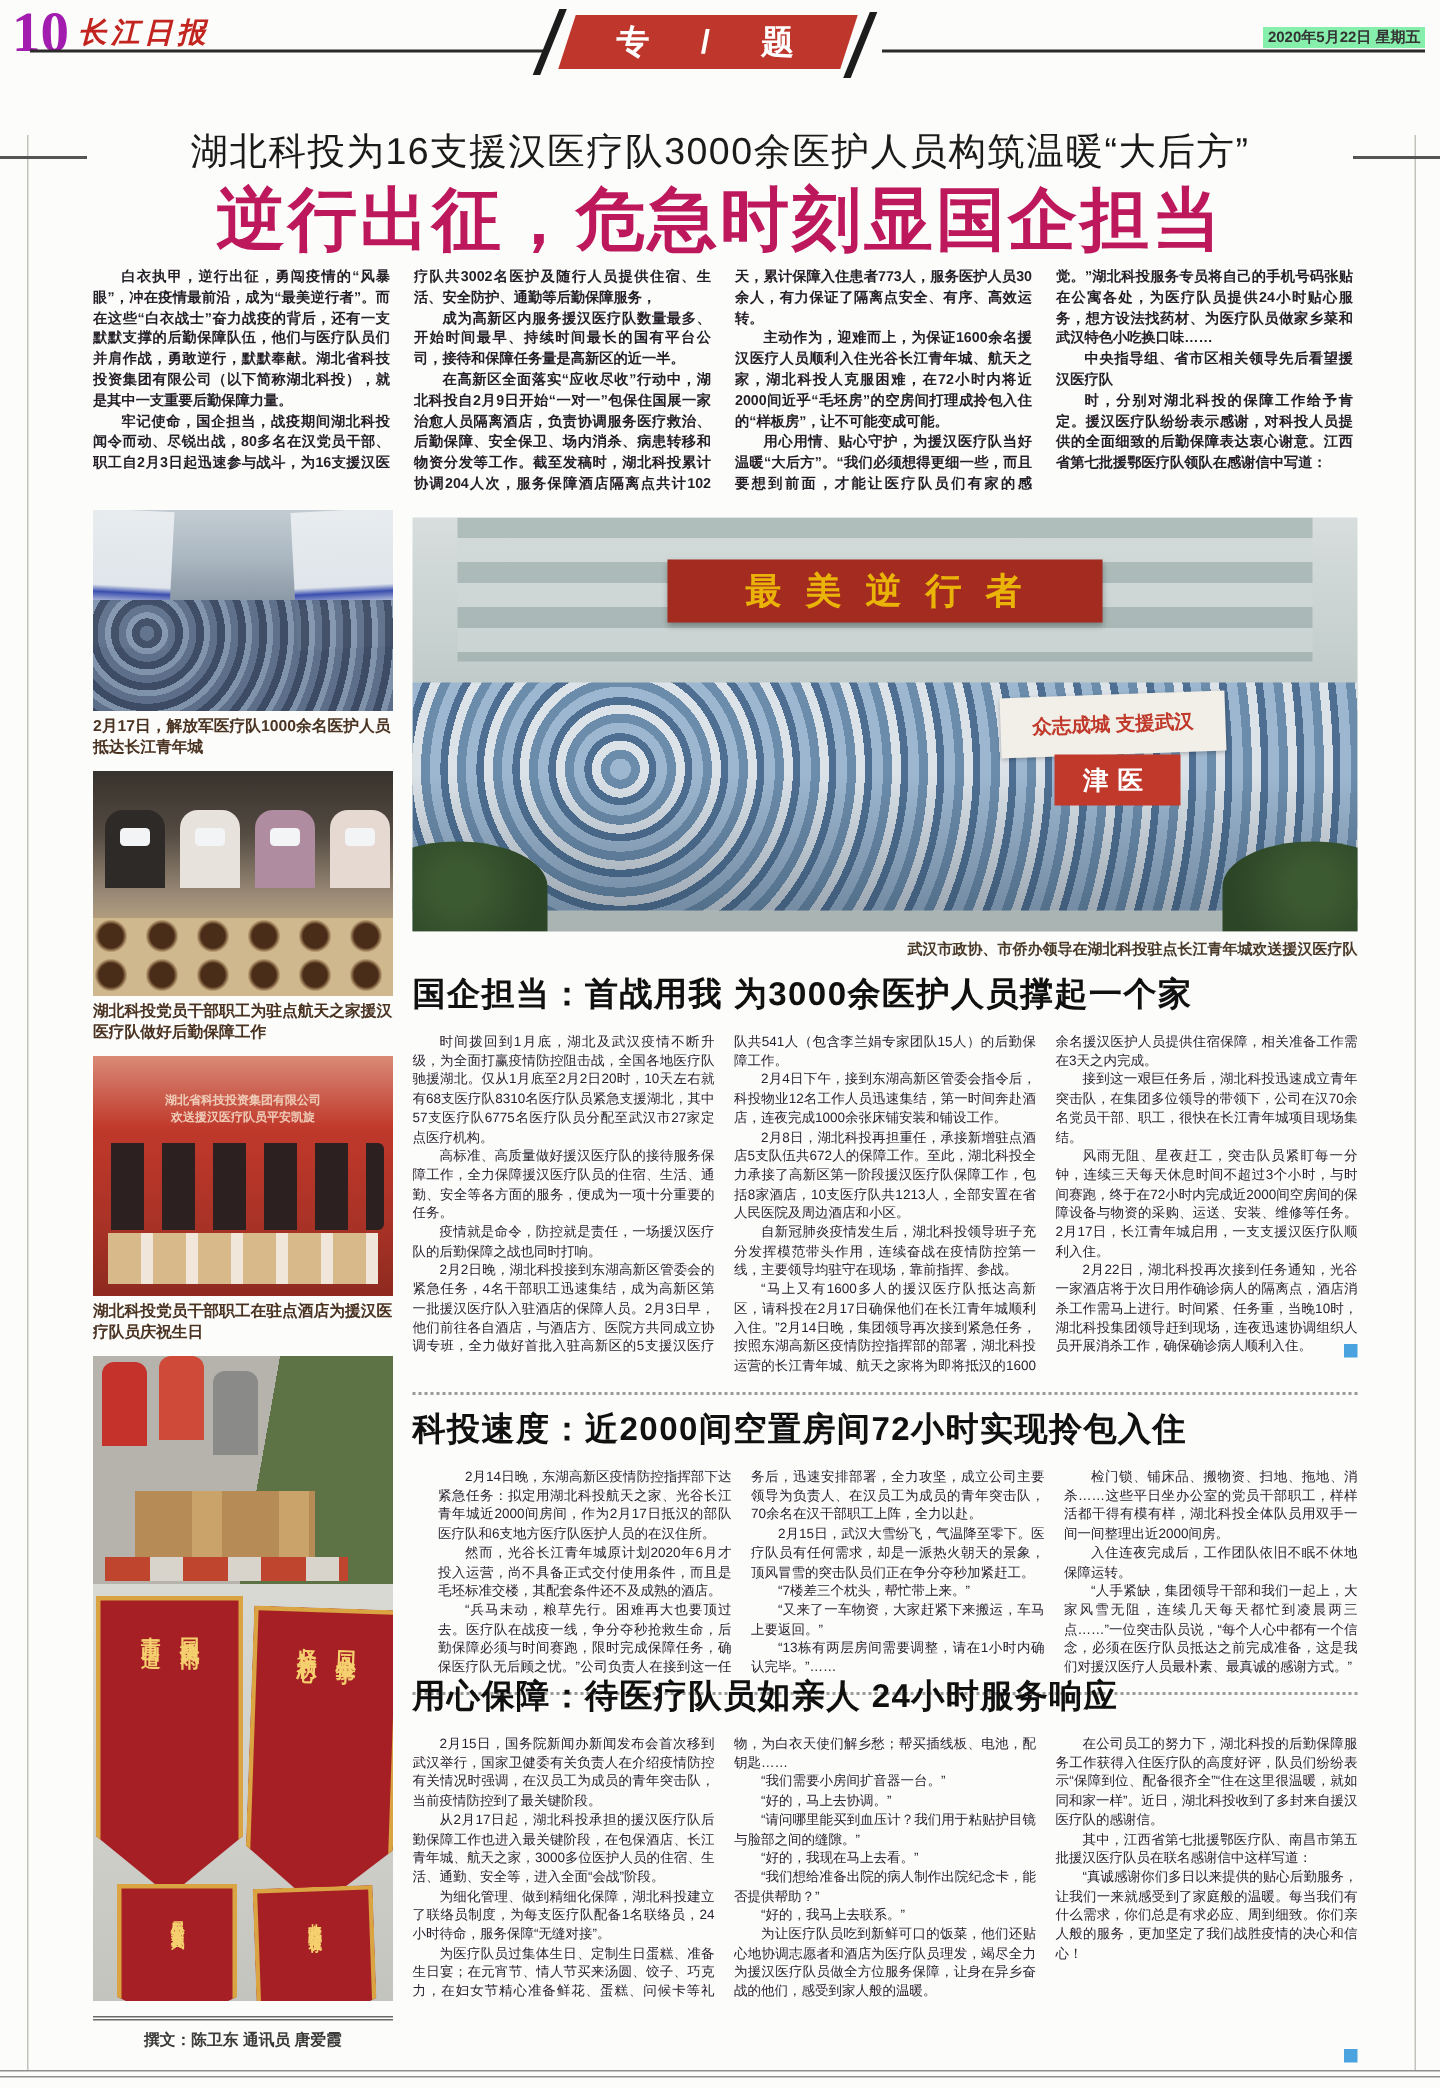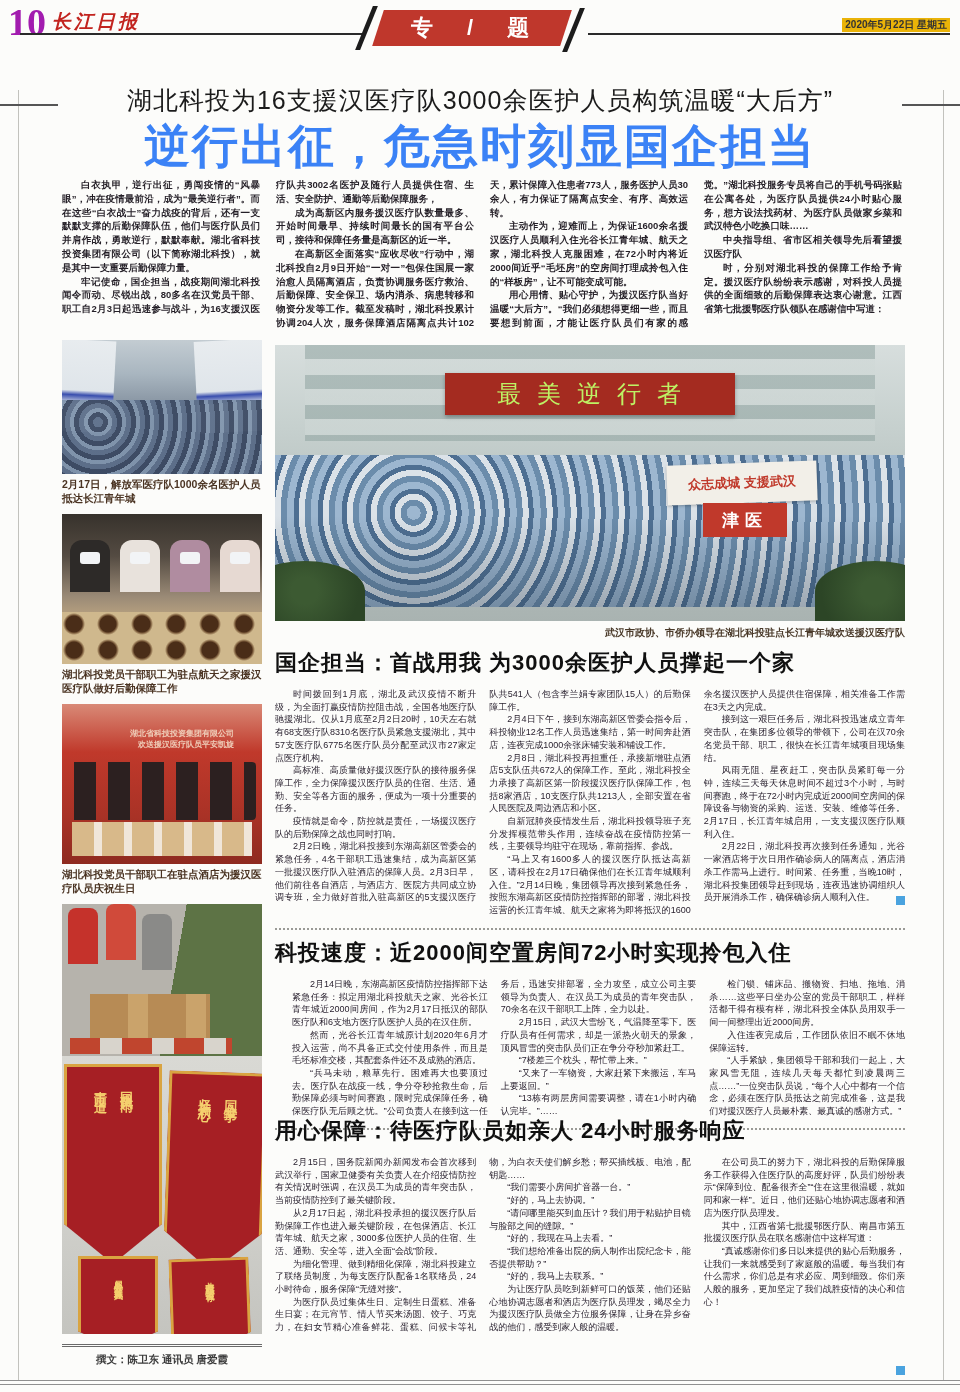--- a/index.html
+++ b/index.html
@@ -5,40 +5,40 @@
   html,body{margin:0;padding:0;background:#e8e8e4;}
   .page{position:relative;width:960px;height:1392px;background:#fcfcfa;margin:0 auto;
         font-family:"Liberation Sans",sans-serif;color:#222;overflow:hidden;}
   
   .pageno{position:absolute;left:8px;top:0px;font-family:"Liberation Serif",serif;
           font-size:38px;font-weight:900;color:#a21caf;line-height:44px;}
   .masthead{position:absolute;left:52px;top:9px;color:#c2241f;font-size:19px;font-weight:900;
             font-family:"Liberation Serif",serif;font-style:italic;letter-spacing:3px;}
   .hrule-l{position:absolute;left:20px;top:33px;width:342px;border-top:2px solid #2a2a2a;}
   .hrule-r{position:absolute;left:588px;top:33px;width:362px;border-top:2px solid #2a2a2a;}
-  .hdate{position:absolute;right:10px;top:18px;font-size:10px;color:#333;font-weight:700;background:#eab308;padding:0 3px;}
+  .hdate{position:absolute;right:10px;top:18px;font-size:10px;color:#333;font-weight:700;background:#86efac;padding:0 3px;}
   .banner-wrap{position:absolute;left:360px;top:6px;width:230px;height:46px;}
   .slash{position:absolute;width:5px;height:44px;background:#1c1c1c;transform:skewX(-22deg);}
   .slash.s1{left:4px;top:0;}
   .slash.s2{right:14px;top:2px;}
   .banner-red{position:absolute;left:18px;top:4px;width:188px;height:36px;background:#bf372c;
               transform:skewX(-18deg);display:flex;align-items:center;justify-content:center;}
   .banner-red span{transform:skewX(18deg);color:#fff;font-size:22px;font-weight:900;letter-spacing:14px;padding-left:10px;}
   
   .rail-l{position:absolute;left:18px;top:90px;bottom:10px;border-left:1px solid #c2c2bd;}
   .rail-r{position:absolute;right:16px;top:90px;bottom:10px;border-left:1px solid #c2c2bd;}
   .tick-l{position:absolute;left:0;top:104px;width:58px;border-top:2px solid #555;}
   .tick-r{position:absolute;right:0;top:104px;width:58px;border-top:2px solid #555;}
   .page-bottom{position:absolute;left:0;right:0;top:1380px;height:3px;
                border-top:1px solid #8f8f8f;border-bottom:1px solid #8f8f8f;background:#fcfcfa;}
   
   .kicker{position:absolute;left:60px;right:60px;top:84px;text-align:center;font-size:25px;
           font-weight:500;color:#1b1b1b;letter-spacing:1px;}
   .main-title{position:absolute;left:40px;right:40px;top:116px;text-align:center;font-size:46px;
-              font-weight:900;color:#3b82f6;letter-spacing:2px;}
+              font-weight:900;color:#be185d;letter-spacing:2px;}
   
   .intro{position:absolute;left:62px;right:58px;top:178px;height:152px;overflow:hidden;
          columns:4;column-gap:16px;font-size:9.5px;line-height:13.8px;font-weight:700;
          color:#241f27;text-align:justify;}
   .intro p,.body p{margin:0;text-indent:2em;}
   
   .leftcol{position:absolute;left:62px;top:340px;width:200px;}
   .lphoto{width:200px;position:relative;overflow:hidden;}
   .lcap{font-size:10.5px;font-weight:700;color:#4a3322;line-height:13.5px;margin:4px 0 9px 0;}
   
@@ -54,21 +54,21 @@
   .fig.f1{left:8px;background:#2d2a28;}
   .fig.f2{left:58px;background:#e8e2dc;}
   .fig.f3{left:108px;background:#b08ca0;}
   .fig.f4{left:158px;background:#e6d9d2;}
   .mask{position:absolute;top:12px;left:10px;width:20px;height:12px;background:#f2f4f6;border-radius:3px;}
   .bowls{position:absolute;bottom:0;left:0;right:0;height:52px;background:#cfb88d;
      background-image:radial-gradient(circle at 12px 12px,#4a2d18 8px,#7a5a3a 9px,transparent 11px);
      background-size:34px 26px;}
   
   .ph3{height:160px;background:linear-gradient(180deg,#d98a77 0%,#c0392b 30%,#a93226 70%,#8e2a20 100%);}
-  .ph3 .roombanner{position:absolute;top:24px;left:28px;right:28px;text-align:right;color:#f3d9c4;
+  .ph3 .roombanner{position:absolute;top:24px;left:28px;right:28px;text-align:center;color:#f3d9c4;
        font-size:8px;line-height:11px;font-weight:700;opacity:.9;}
   .figrow{position:absolute;top:58px;left:6px;right:6px;height:58px;
      background:repeating-linear-gradient(90deg,transparent 0 6px,#2c2020 6px 28px,transparent 28px 34px);
      border-radius:4px;}
   .tableboxes{position:absolute;bottom:8px;left:10px;right:10px;height:34px;background:#e8ded2;
      background-image:repeating-linear-gradient(90deg,#d8b98a 0 22px,#f0e6da 22px 30px);}
   
   .ph4{height:152px;background:linear-gradient(100deg,#b6b3ac 0 55%,#5d7345 55% 100%);}
   .vest{position:absolute;width:30px;height:56px;border-radius:8px 8px 0 0;background:#c5322b;}
   .vest.v1{left:6px;top:4px;}
@@ -91,21 +91,21 @@
   .pn3 span,.pn4 span{font-size:9px;letter-spacing:1px;}
   .credit{margin-top:10px;border-top:3px double #6a6a6a;padding-top:6px;text-align:center;
           font-size:10.5px;font-weight:700;color:#3a3a3a;}
   
   .mainphoto{position:absolute;left:275px;top:345px;width:630px;height:276px;overflow:hidden;
      background:linear-gradient(180deg,#d7dedd 0%,#c6d0ce 30%,#b9c4c2 55%,#a9b3b1 100%);}
   .windows{position:absolute;top:0;left:30px;right:30px;height:96px;
      background:repeating-linear-gradient(180deg,#8fa3a0 0 14px,#cfd8d6 14px 30px);opacity:.55;}
   .zm-banner{position:absolute;top:28px;left:170px;width:290px;height:42px;background:#a42b20;
      display:flex;align-items:center;justify-content:center;box-shadow:0 2px 4px rgba(0,0,0,.3);}
-  .zm-banner span{color:#bef264;font-size:24px;font-weight:400;letter-spacing:16px;padding-left:14px;}
+  .zm-banner span{color:#eab308;font-size:24px;font-weight:700;letter-spacing:16px;padding-left:14px;}
   .mp-crowd{position:absolute;bottom:14px;left:0;right:0;height:152px;
      background:repeating-radial-gradient(circle at 22% 38%,#9db7d0 0 7px,#6b8cab 7px 13px,#dbe2e8 13px 19px,#4e6f92 19px 24px);}
   .mp-crowd:after{content:"";position:absolute;inset:0;background:linear-gradient(180deg,transparent 0 40%,rgba(40,60,80,.35) 100%);}
   .white-banner{position:absolute;right:88px;top:118px;width:150px;height:40px;background:#f2efe8;
      color:#c0392b;font-weight:900;font-size:13px;display:flex;align-items:center;justify-content:center;
      transform:rotate(-2deg);box-shadow:0 1px 3px rgba(0,0,0,.25);}
   .red-sign{position:absolute;right:118px;top:158px;width:84px;height:34px;background:#c0392b;
      color:#fff;font-weight:900;font-size:17px;display:flex;align-items:center;justify-content:center;letter-spacing:6px;}
   .foliage{position:absolute;width:120px;height:60px;border-radius:50% 50% 0 0;background:radial-gradient(circle,#3c5a32 20%,#2c4526 80%);bottom:0;}
   .fo-l{left:-30px;} .fo-r{right:-30px;}
@@ -282,20 +282,20 @@
         <p>从2月17日起，湖北科投承担的援汉医疗队后勤保障工作也进入最关键阶段，在包保酒店、长江青年城、航天之家，3000多位医护人员的住宿、生活、通勤、安全等，进入全面“会战”阶段。</p>
         <p>为细化管理、做到精细化保障，湖北科投建立了联络员制度，为每支医疗队配备1名联络员，24小时待命，服务保障“无缝对接”。</p>
         <p>为医疗队员过集体生日、定制生日蛋糕、准备生日宴；在元宵节、情人节买来汤圆、饺子、巧克力，在妇女节精心准备鲜花、蛋糕、问候卡等礼物，为白衣天使们解乡愁；帮买插线板、电池，配钥匙……</p>
         <p>“我们需要小房间扩音器一台。”</p>
         <p>“好的，马上去协调。”</p>
         <p>“请问哪里能买到血压计？我们用于粘贴护目镜与脸部之间的缝隙。”</p>
         <p>“好的，我现在马上去看。”</p>
         <p>“我们想给准备出院的病人制作出院纪念卡，能否提供帮助？”</p>
         <p>“好的，我马上去联系。”</p>
         <p>为让医疗队员吃到新鲜可口的饭菜，他们还贴心地协调志愿者和酒店为医疗队员理发，竭尽全力为援汉医疗队员做全方位服务保障，让身在异乡奋战的他们，感受到家人般的温暖。</p>
-        <p>在公司员工的努力下，湖北科投的后勤保障服务工作获得入住医疗队的高度好评，队员们纷纷表示“保障到位、配备很齐全”“住在这里很温暖，就如同和家一样”。近日，他们还贴心地协调志愿者和酒店为医疗队员理发。</p>
+        <p>在公司员工的努力下，湖北科投的后勤保障服务工作获得入住医疗队的高度好评，队员们纷纷表示“保障到位、配备很齐全”“住在这里很温暖，就如同和家一样”。近日，湖北科投收到了多封来自援汉医疗队的感谢信。</p>
         <p>其中，江西省第七批援鄂医疗队、南昌市第五批援汉医疗队员在联名感谢信中这样写道：</p>
         <p>“真诚感谢你们多日以来提供的贴心后勤服务，让我们一来就感受到了家庭般的温暖。每当我们有什么需求，你们总是有求必应、周到细致。你们亲人般的服务，更加坚定了我们战胜疫情的决心和信心！</p>
       </div>
   </div>
   <div class="endmark em2"></div>
 
 </div>
 
 </body></html>

